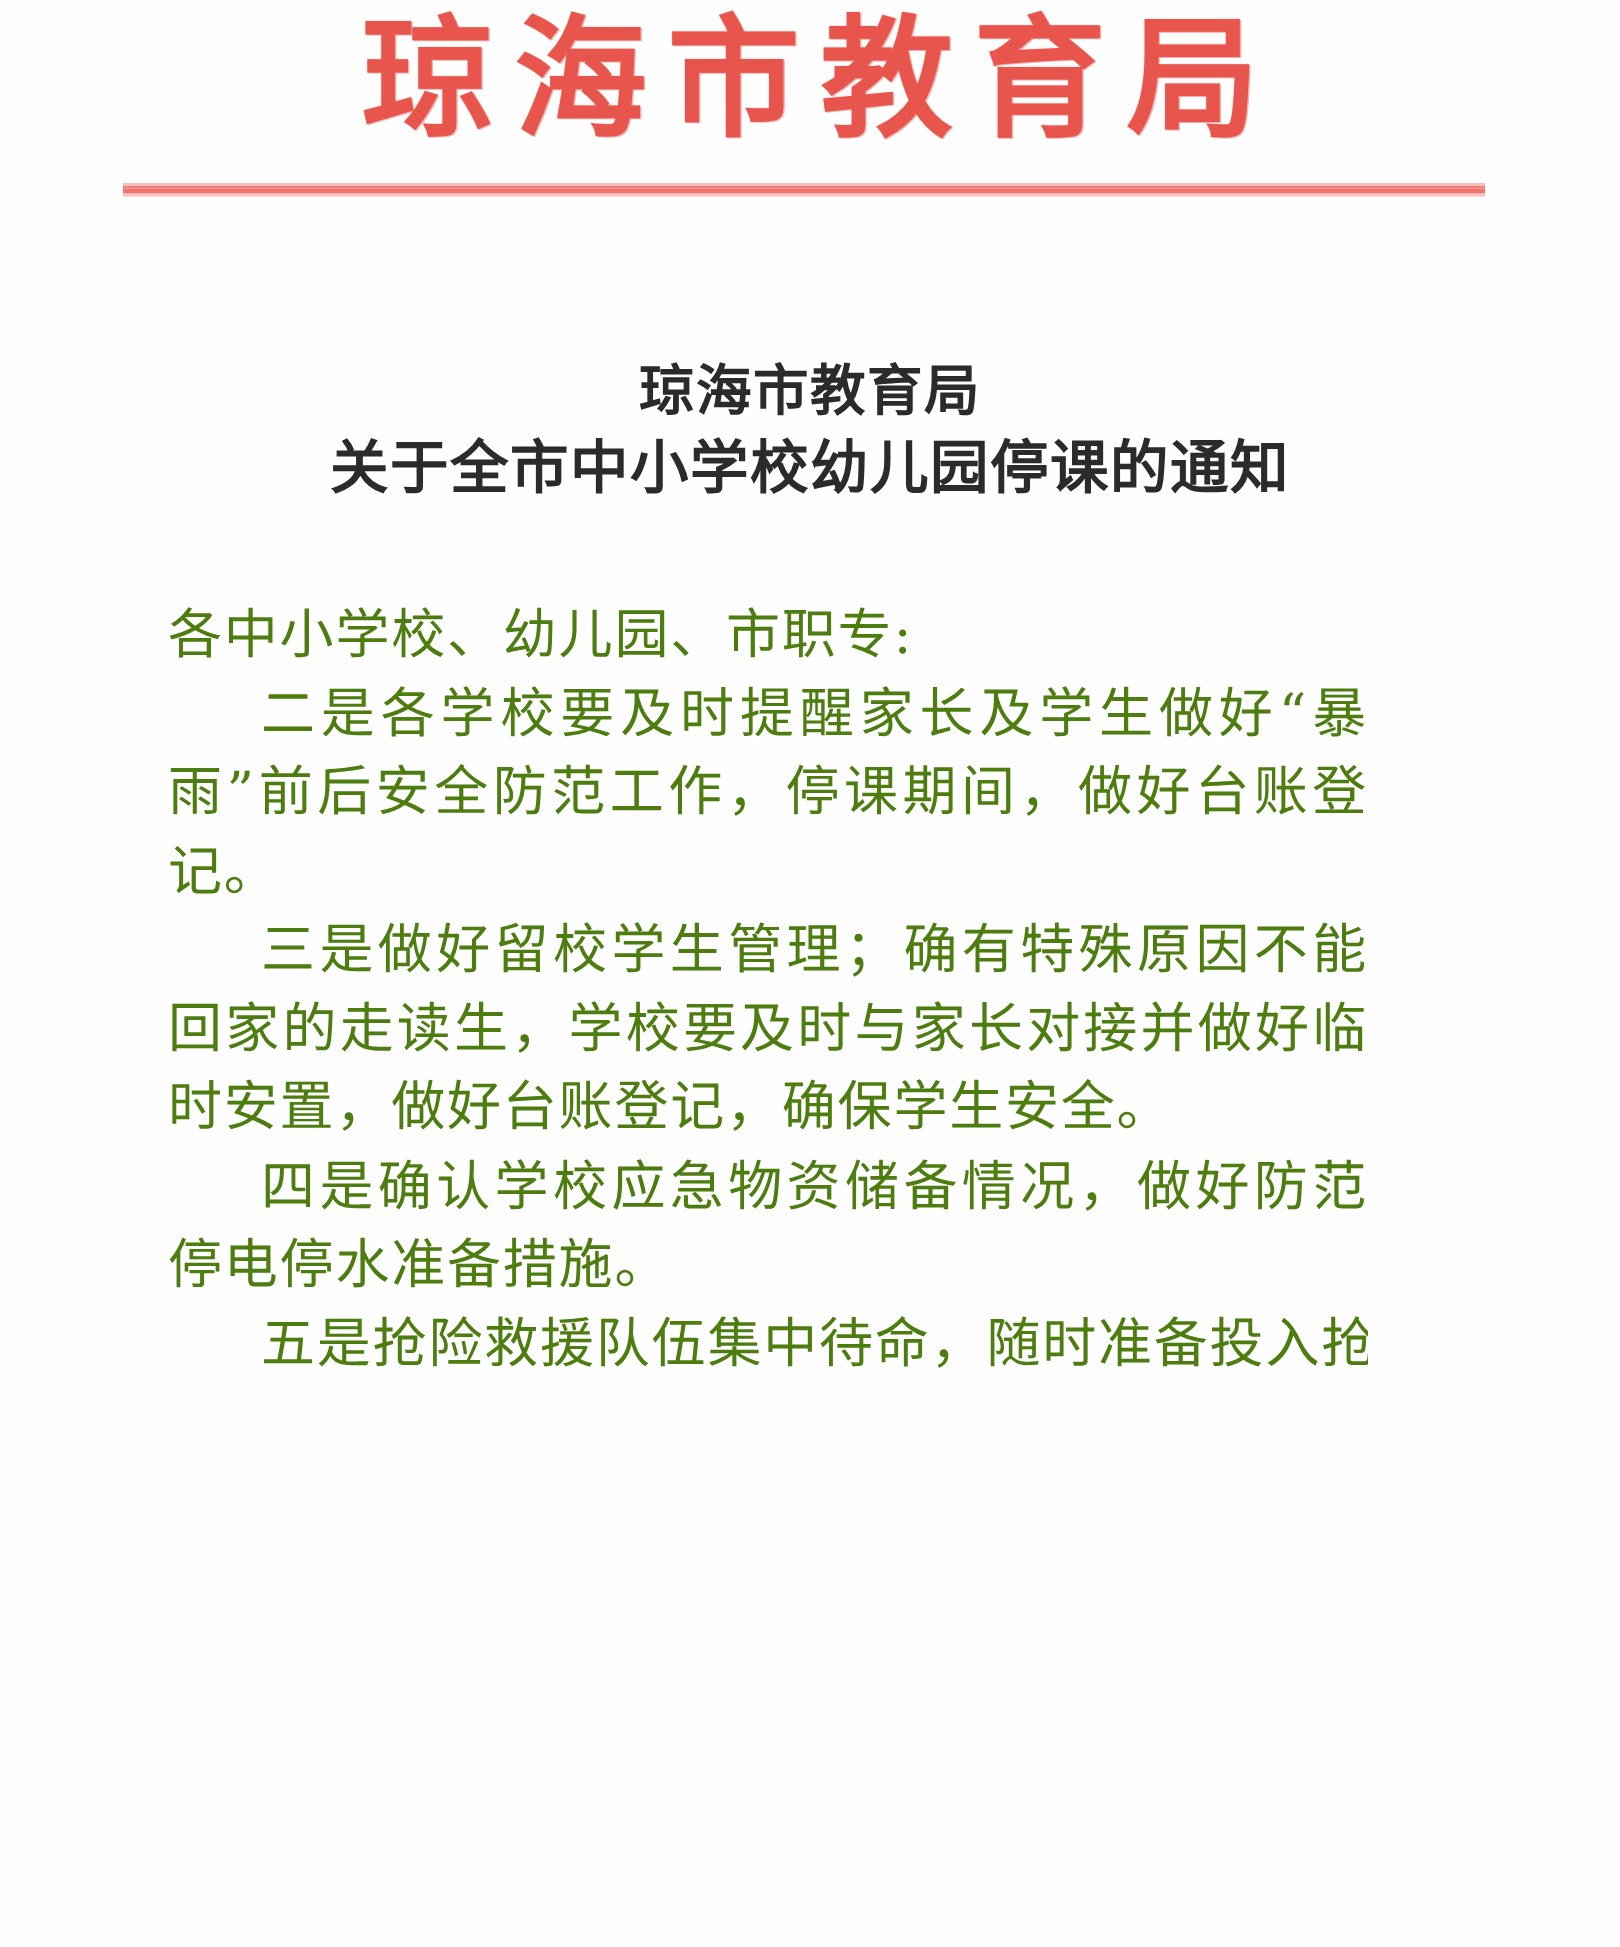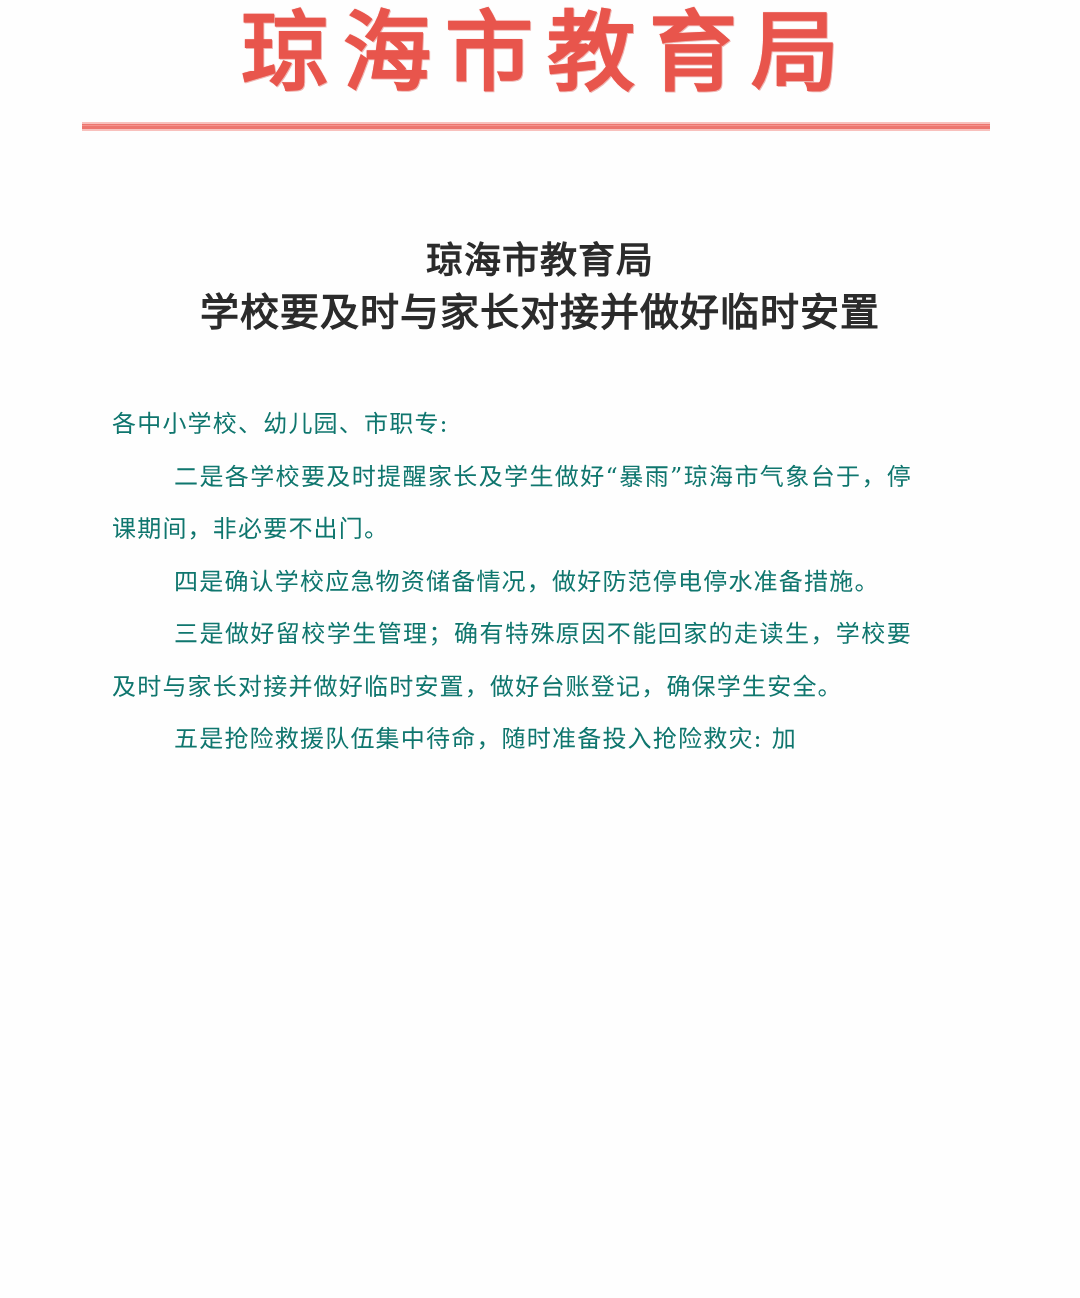--- a/index.html
+++ b/index.html
@@ -118,27 +118,27 @@
   .body-block {
     position: absolute;
     top: 398px;
     left: 112px;
     width: 800px;
     color: #3a3a3a;
   }
 
   .para {
     font-family: "DejaVu Serif", "Liberation Serif", serif;
-    font-size: 24px;
+    font-size: 36px;
     line-height: 52.5px;
     letter-spacing: 1.2px;
     text-align: justify;
     text-align-last: left;
     margin: 0;
-    color: #0f766e;
+    color: #4d7c0f;
   }
 
   .para.salutation {
     text-indent: 0;
     margin-bottom: 0;
   }
 
   .para.indented {
     text-indent: 62px;
   }
@@ -160,32 +160,32 @@
 
   <div class="masthead-rule">
     <div class="rule-soft-top"></div>
     <div class="rule-core"></div>
     <div class="rule-hi"></div>
     <div class="rule-soft-bot"></div>
   </div>
 
   <div class="doc-title">
     <div class="doc-title-line l1">琼海市教育局</div>
-    <div class="doc-title-line l2">学校要及时与家长对接并做好临时安置</div>
+    <div class="doc-title-line l2">关于全市中小学校幼儿园停课的通知</div>
   </div>
 
   <div class="body-block">
 
     <p class="para salutation">各中小学校、幼儿园、市职专:</p>
 
 
 
-    <p class="para indented">二是各学校要及时提醒家长及学生做好“暴雨”琼海市气象台于，停课期间，非必要不出门。</p>
+    <p class="para indented">二是各学校要及时提醒家长及学生做好“暴雨”前后安全防范工作，停课期间，做好台账登记。</p>
+
+    <p class="para indented">三是做好留校学生管理；确有特殊原因不能回家的走读生，学校要及时与家长对接并做好临时安置，做好台账登记，确保学生安全。</p>
 
     <p class="para indented">四是确认学校应急物资储备情况，做好防范停电停水准备措施。</p>
-
-    <p class="para indented">三是做好留校学生管理；确有特殊原因不能回家的走读生，学校要及时与家长对接并做好临时安置，做好台账登记，确保学生安全。</p>
 
     <p class="para indented clipped">五是抢险救援队伍集中待命，随时准备投入抢险救灾: 加</p>
 
   </div>
 
 </div>
 
 </body></html>

